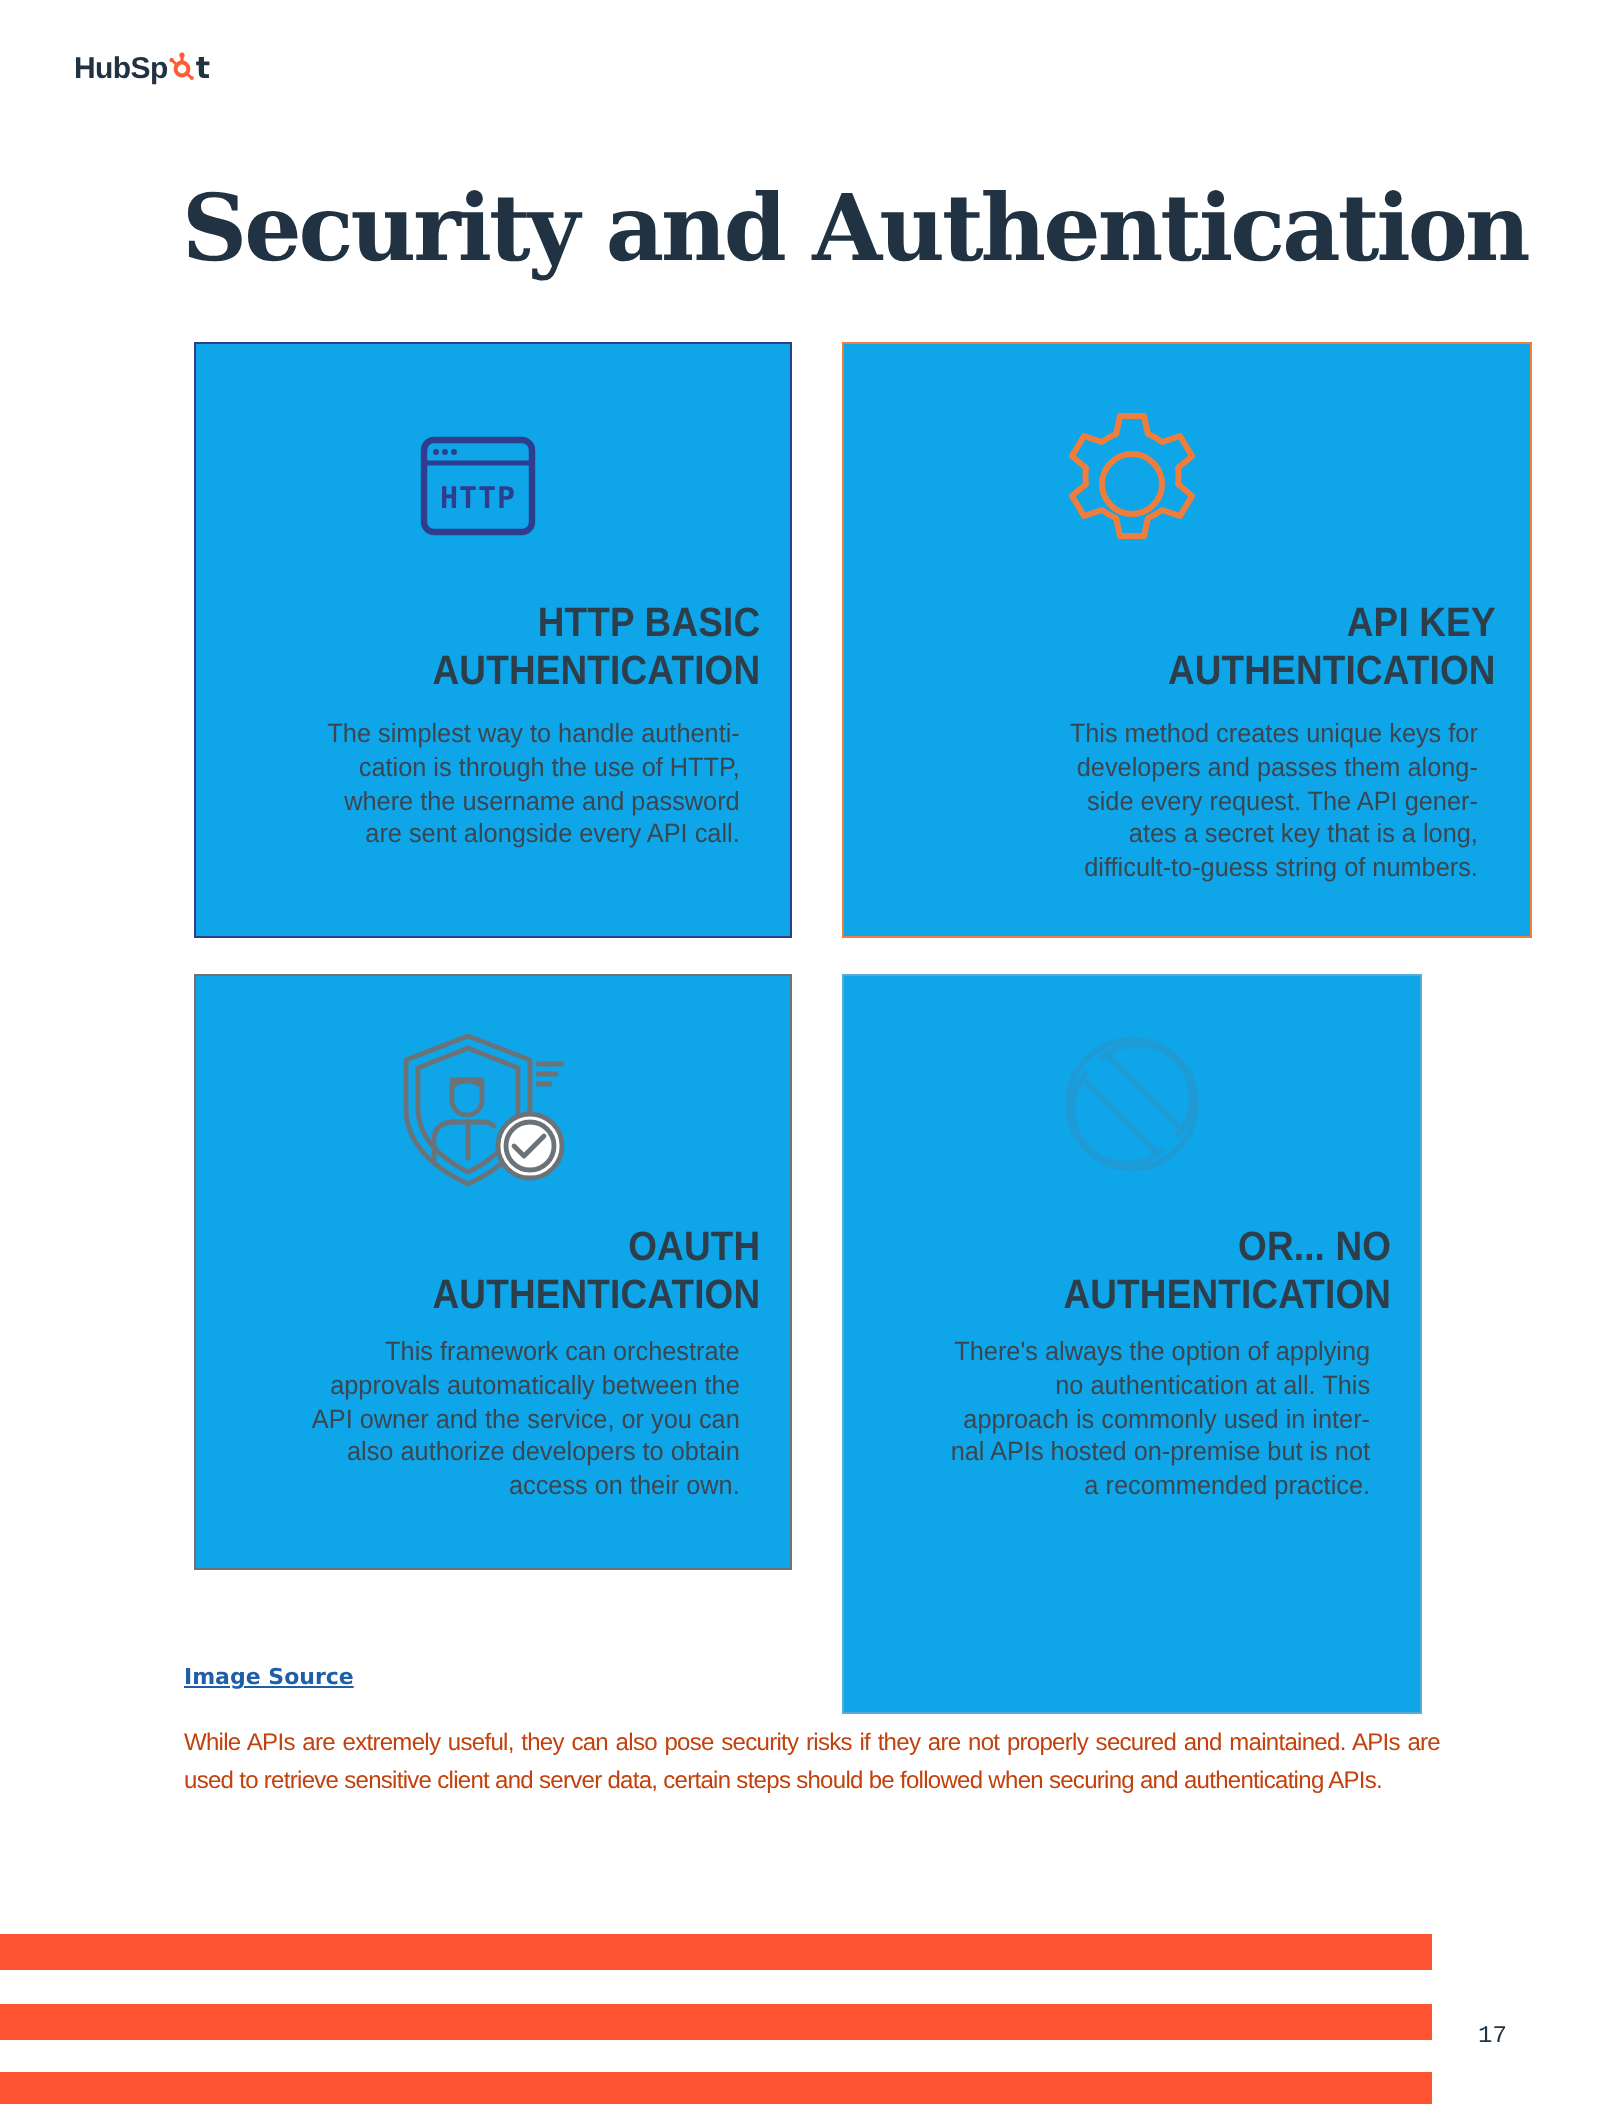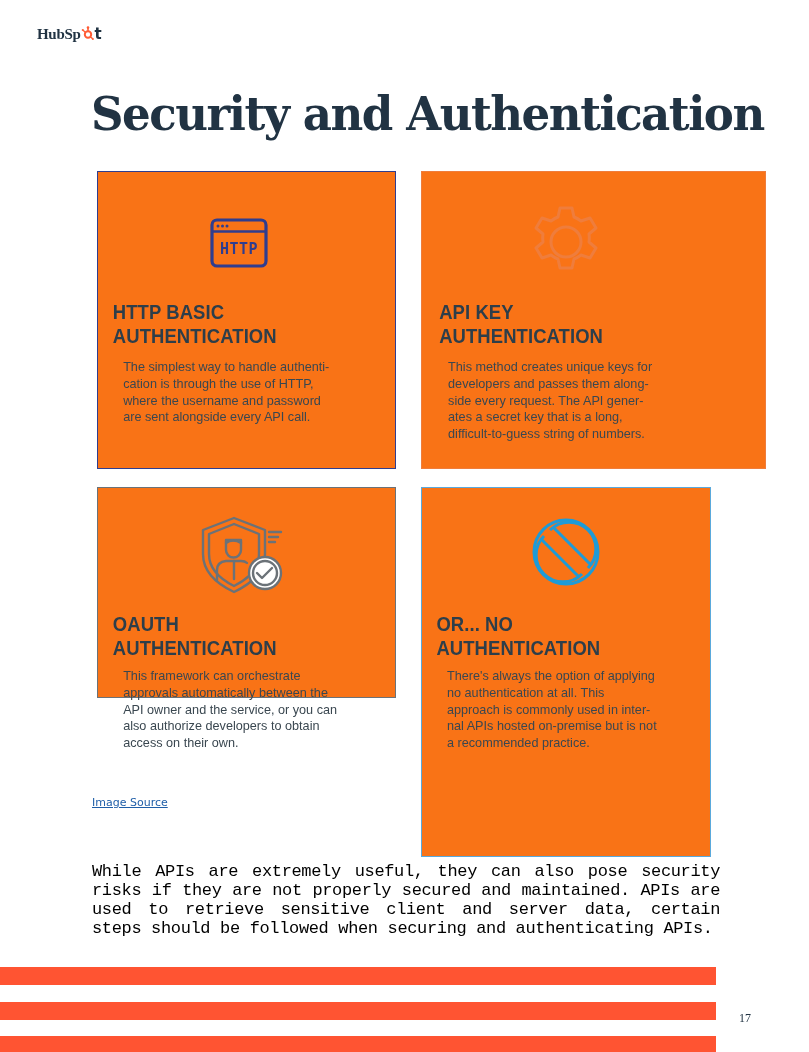--- a/index.html
+++ b/index.html
@@ -1,76 +1,76 @@
 <!DOCTYPE html>
 <html><head>
 <meta charset="utf-8">
 <style>
   * { margin: 0; padding: 0; box-sizing: border-box; }
   html, body { width: 809px; height: 1052px; background: #ffffff; overflow: hidden; }
   body { position: relative; font-family: "Liberation Sans", sans-serif; color: #213343; }
 
   .logo { position: absolute; left: 37px; top: 24px; display: flex; align-items: center; height: 20px; }
-  .logo-text { font-family: Liberation Serif, serif; font-weight: bold; font-size: 15px; color: #213343; letter-spacing: -0.3px; }
+  .logo-text { font-family: Liberation Sans, sans-serif; font-weight: bold; font-size: 15px; color: #213343; letter-spacing: -0.3px; }
   .logo-sprocket { display: inline-block; width: 14px; height: 14px; margin: 0 0 0 0; position: relative; top: -1px; }
   .logo-t { font-family: "DejaVu Sans", sans-serif; font-weight: bold; font-size: 15px; color: #213343; }
 
   .page-title {
     position: absolute; left: 91px; top: 86px;
     font-family: "DejaVu Serif", serif; font-weight: bold;
     font-size: 46px; line-height: 56px; letter-spacing: -1.5px;
     color: #213343;
     transform: scaleX(0.98); transform-origin: left;
   }
 
   .card {
-    position: absolute; background: #f97316;
+    position: absolute; background: #0ea5e9;
     display: flex; flex-direction: column; align-items: center;
-    text-align: left;
+    text-align: right;
   }
   .card .icon { position: absolute; }
   .card-title {
     position: absolute; left: 0; right: 0;
     font-family: "Liberation Sans", sans-serif; font-weight: bold;
     font-size: 20.5px; line-height: 24px; color: #2d3e4a;
     letter-spacing: 0.1px; transform: scaleX(0.9);
   }
   .card-body {
     position: absolute; left: 0; right: 0;
     font-family: "Liberation Sans", sans-serif;
     font-size: 13.2px; line-height: 16.8px; color: #3a4750;
     padding: 0 20px; transform: scaleX(0.96);
   }
 
   #card-http { left: 97px; top: 171px; width: 299px; height: 298px; border: 1.5px solid #2f3d8f; }
   #card-apikey { left: 421px; top: 171px; width: 345px; height: 298px; border: 1.5px solid #ef7d3c; }
-  #card-oauth { left: 97px; top: 487px; width: 299px; height: 211px; border: 1.5px solid #6b7278; }
+  #card-oauth { left: 97px; top: 487px; width: 299px; height: 298px; border: 1.5px solid #6b7278; }
   #card-none { left: 421px; top: 487px; width: 290px; height: 370px; border: 1.5px solid #5aa9dc; }
 
   .image-source {
-    position: absolute; left: 92px; top: 796px;
-    font-family: "DejaVu Sans", sans-serif; font-weight: normal;
+    position: absolute; left: 92px; top: 832px;
+    font-family: "DejaVu Sans", sans-serif; font-weight: bold;
     font-size: 11px; color: #1f5ea8; text-decoration: underline;
   }
 
   .paragraph {
     position: absolute; left: 92px; top: 862px; width: 628px;
-    font-family: Liberation Mono, monospace;
-    font-size: 17px; line-height: 19px; color: #000000;
+    font-family: Liberation Sans, sans-serif;
+    font-size: 12px; line-height: 19px; color: #c2410c;
     text-align: justify; letter-spacing: -0.35px;
   }
 
   .stripe { position: absolute; left: 0; width: 716px; height: 18px; background: #ff5432; }
   #stripe-1 { top: 967px; }
   #stripe-2 { top: 1002px; }
   #stripe-3 { top: 1036px; height: 16px; }
 
   .page-number {
     position: absolute; left: 739px; top: 1011px;
-    font-family: Liberation Serif, serif; font-size: 12px; color: #213343;
+    font-family: Liberation Mono, monospace; font-size: 12px; color: #213343;
   }
 </style>
 </head>
 <body>
 
 <div class="logo">
   <span class="logo-text">HubSp</span>
   <svg class="logo-sprocket" viewBox="0 0 14 14" width="14" height="14">
     <circle cx="7" cy="8.5" r="3.2" fill="none" stroke="#ff5c35" stroke-width="2"></circle>
     <line x1="7" y1="5.3" x2="7" y2="1.8" stroke="#ff5c35" stroke-width="1.6"></line>

